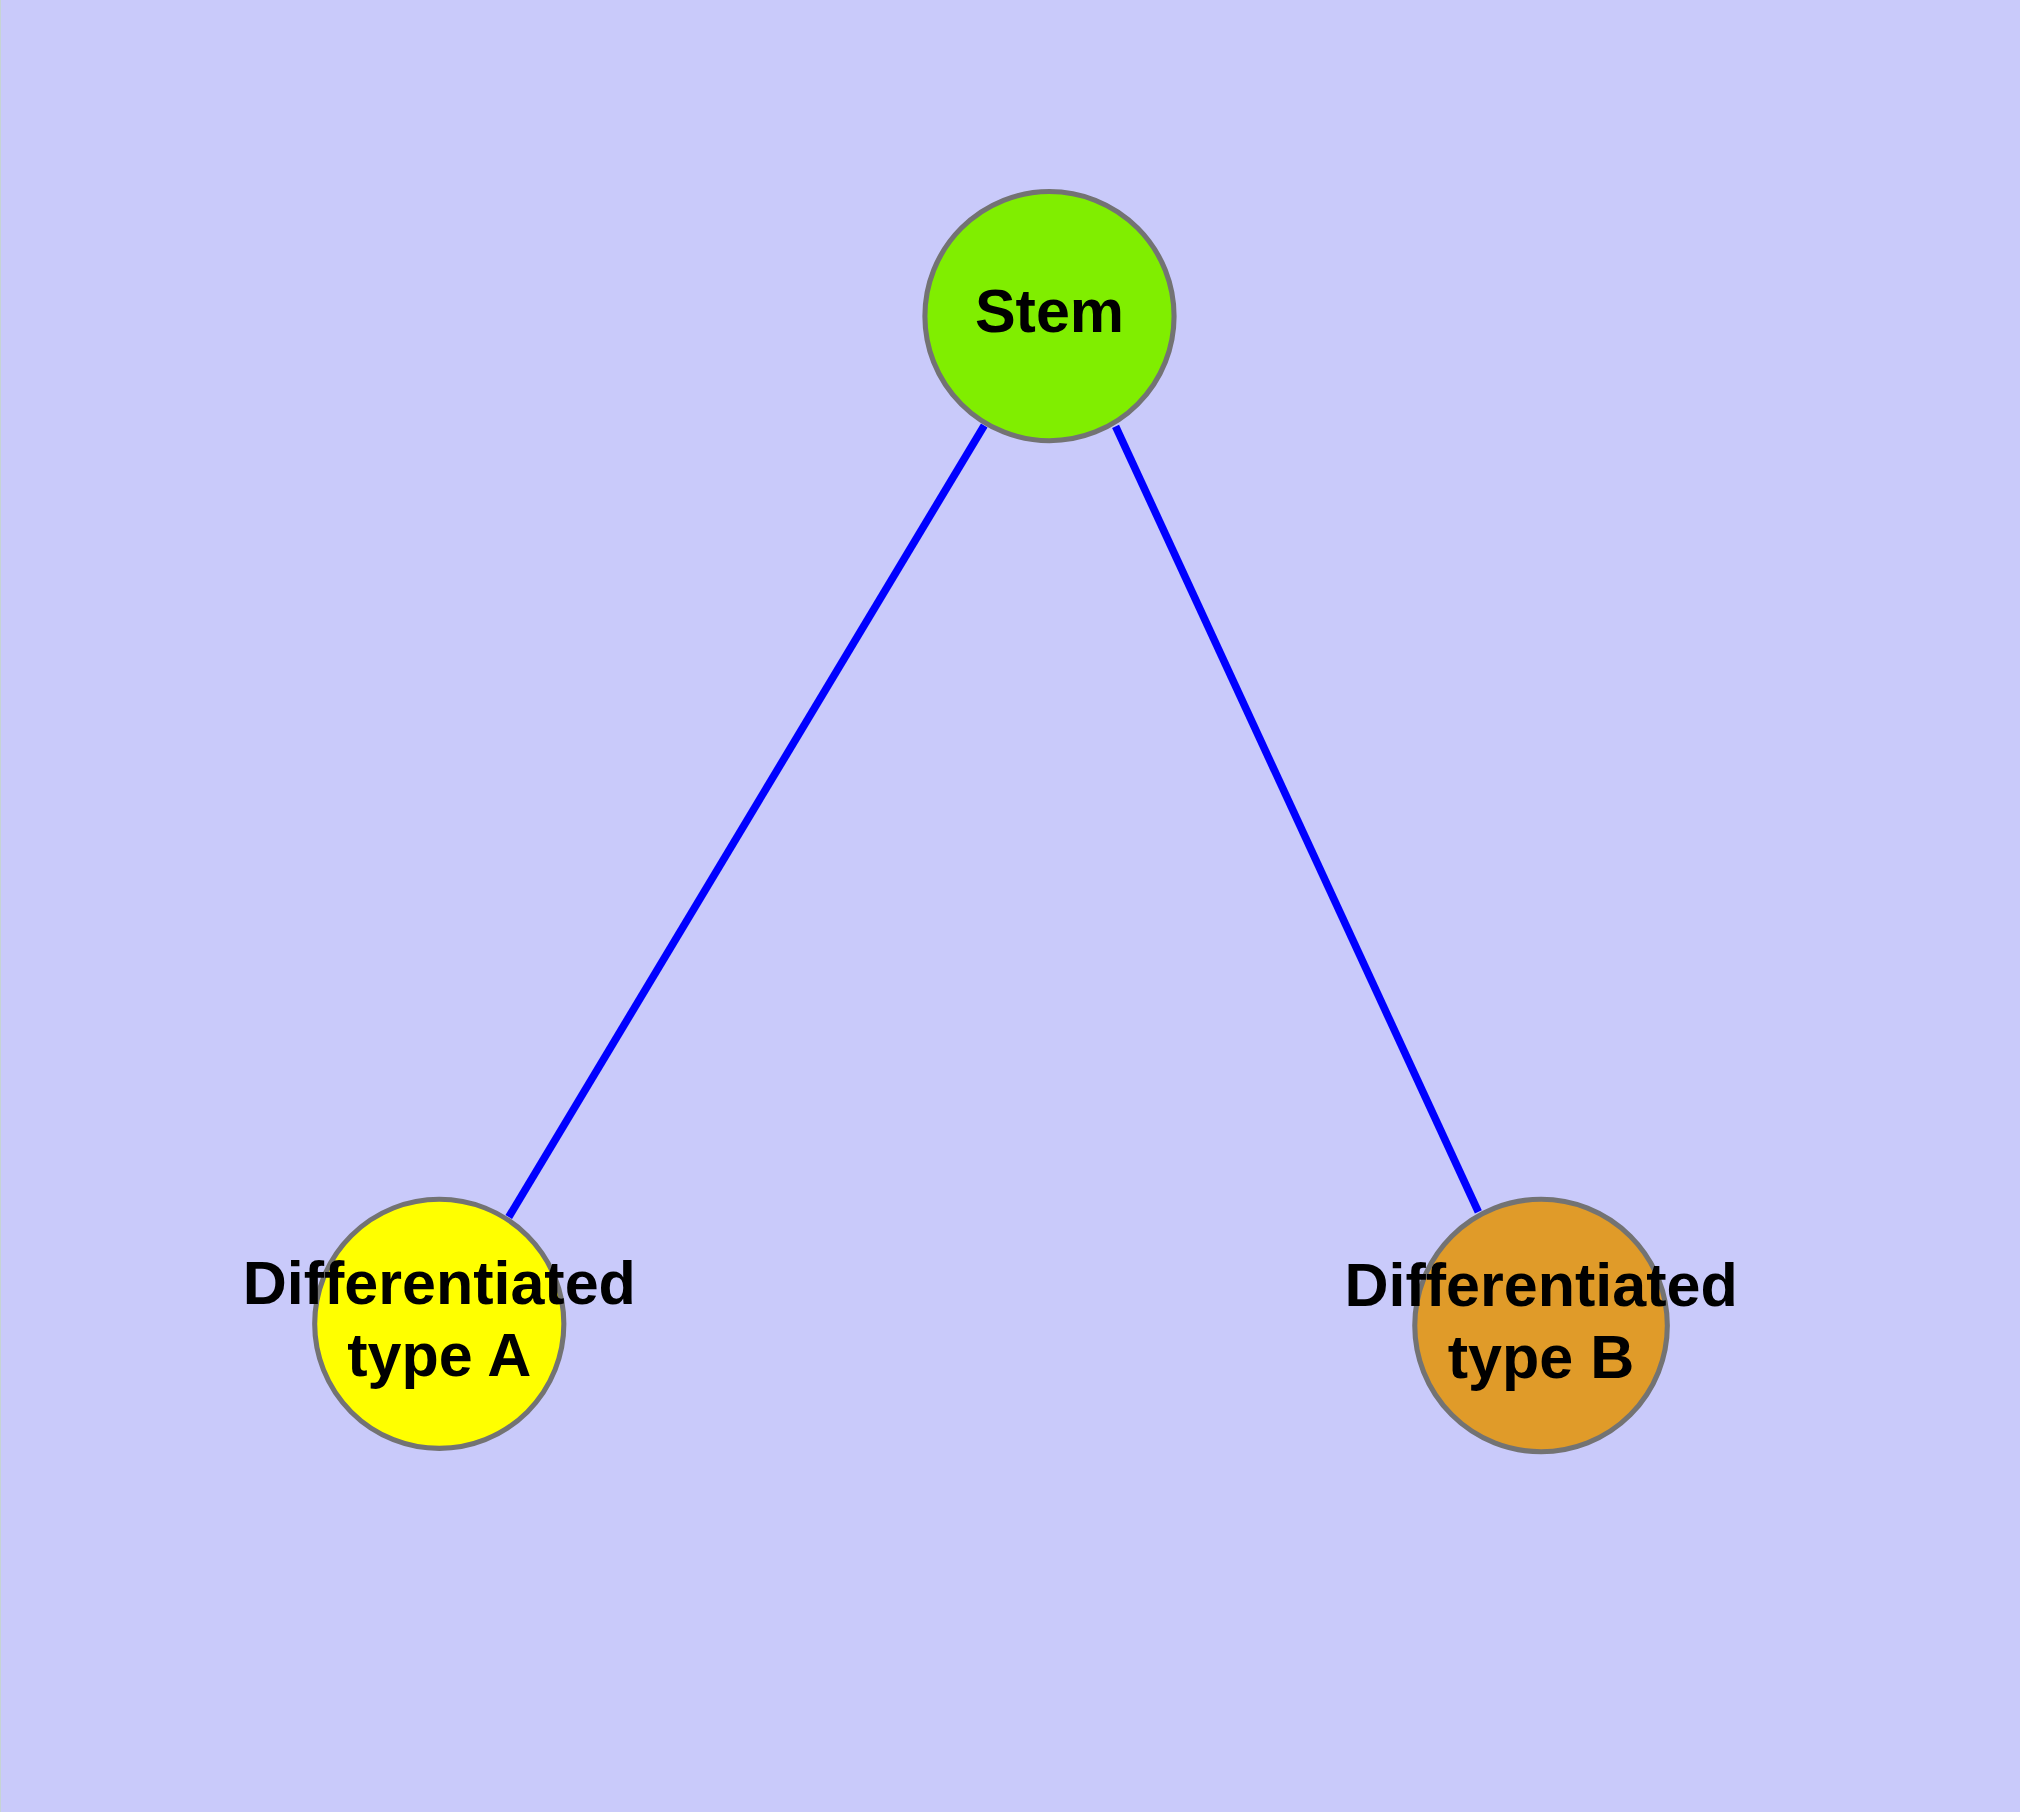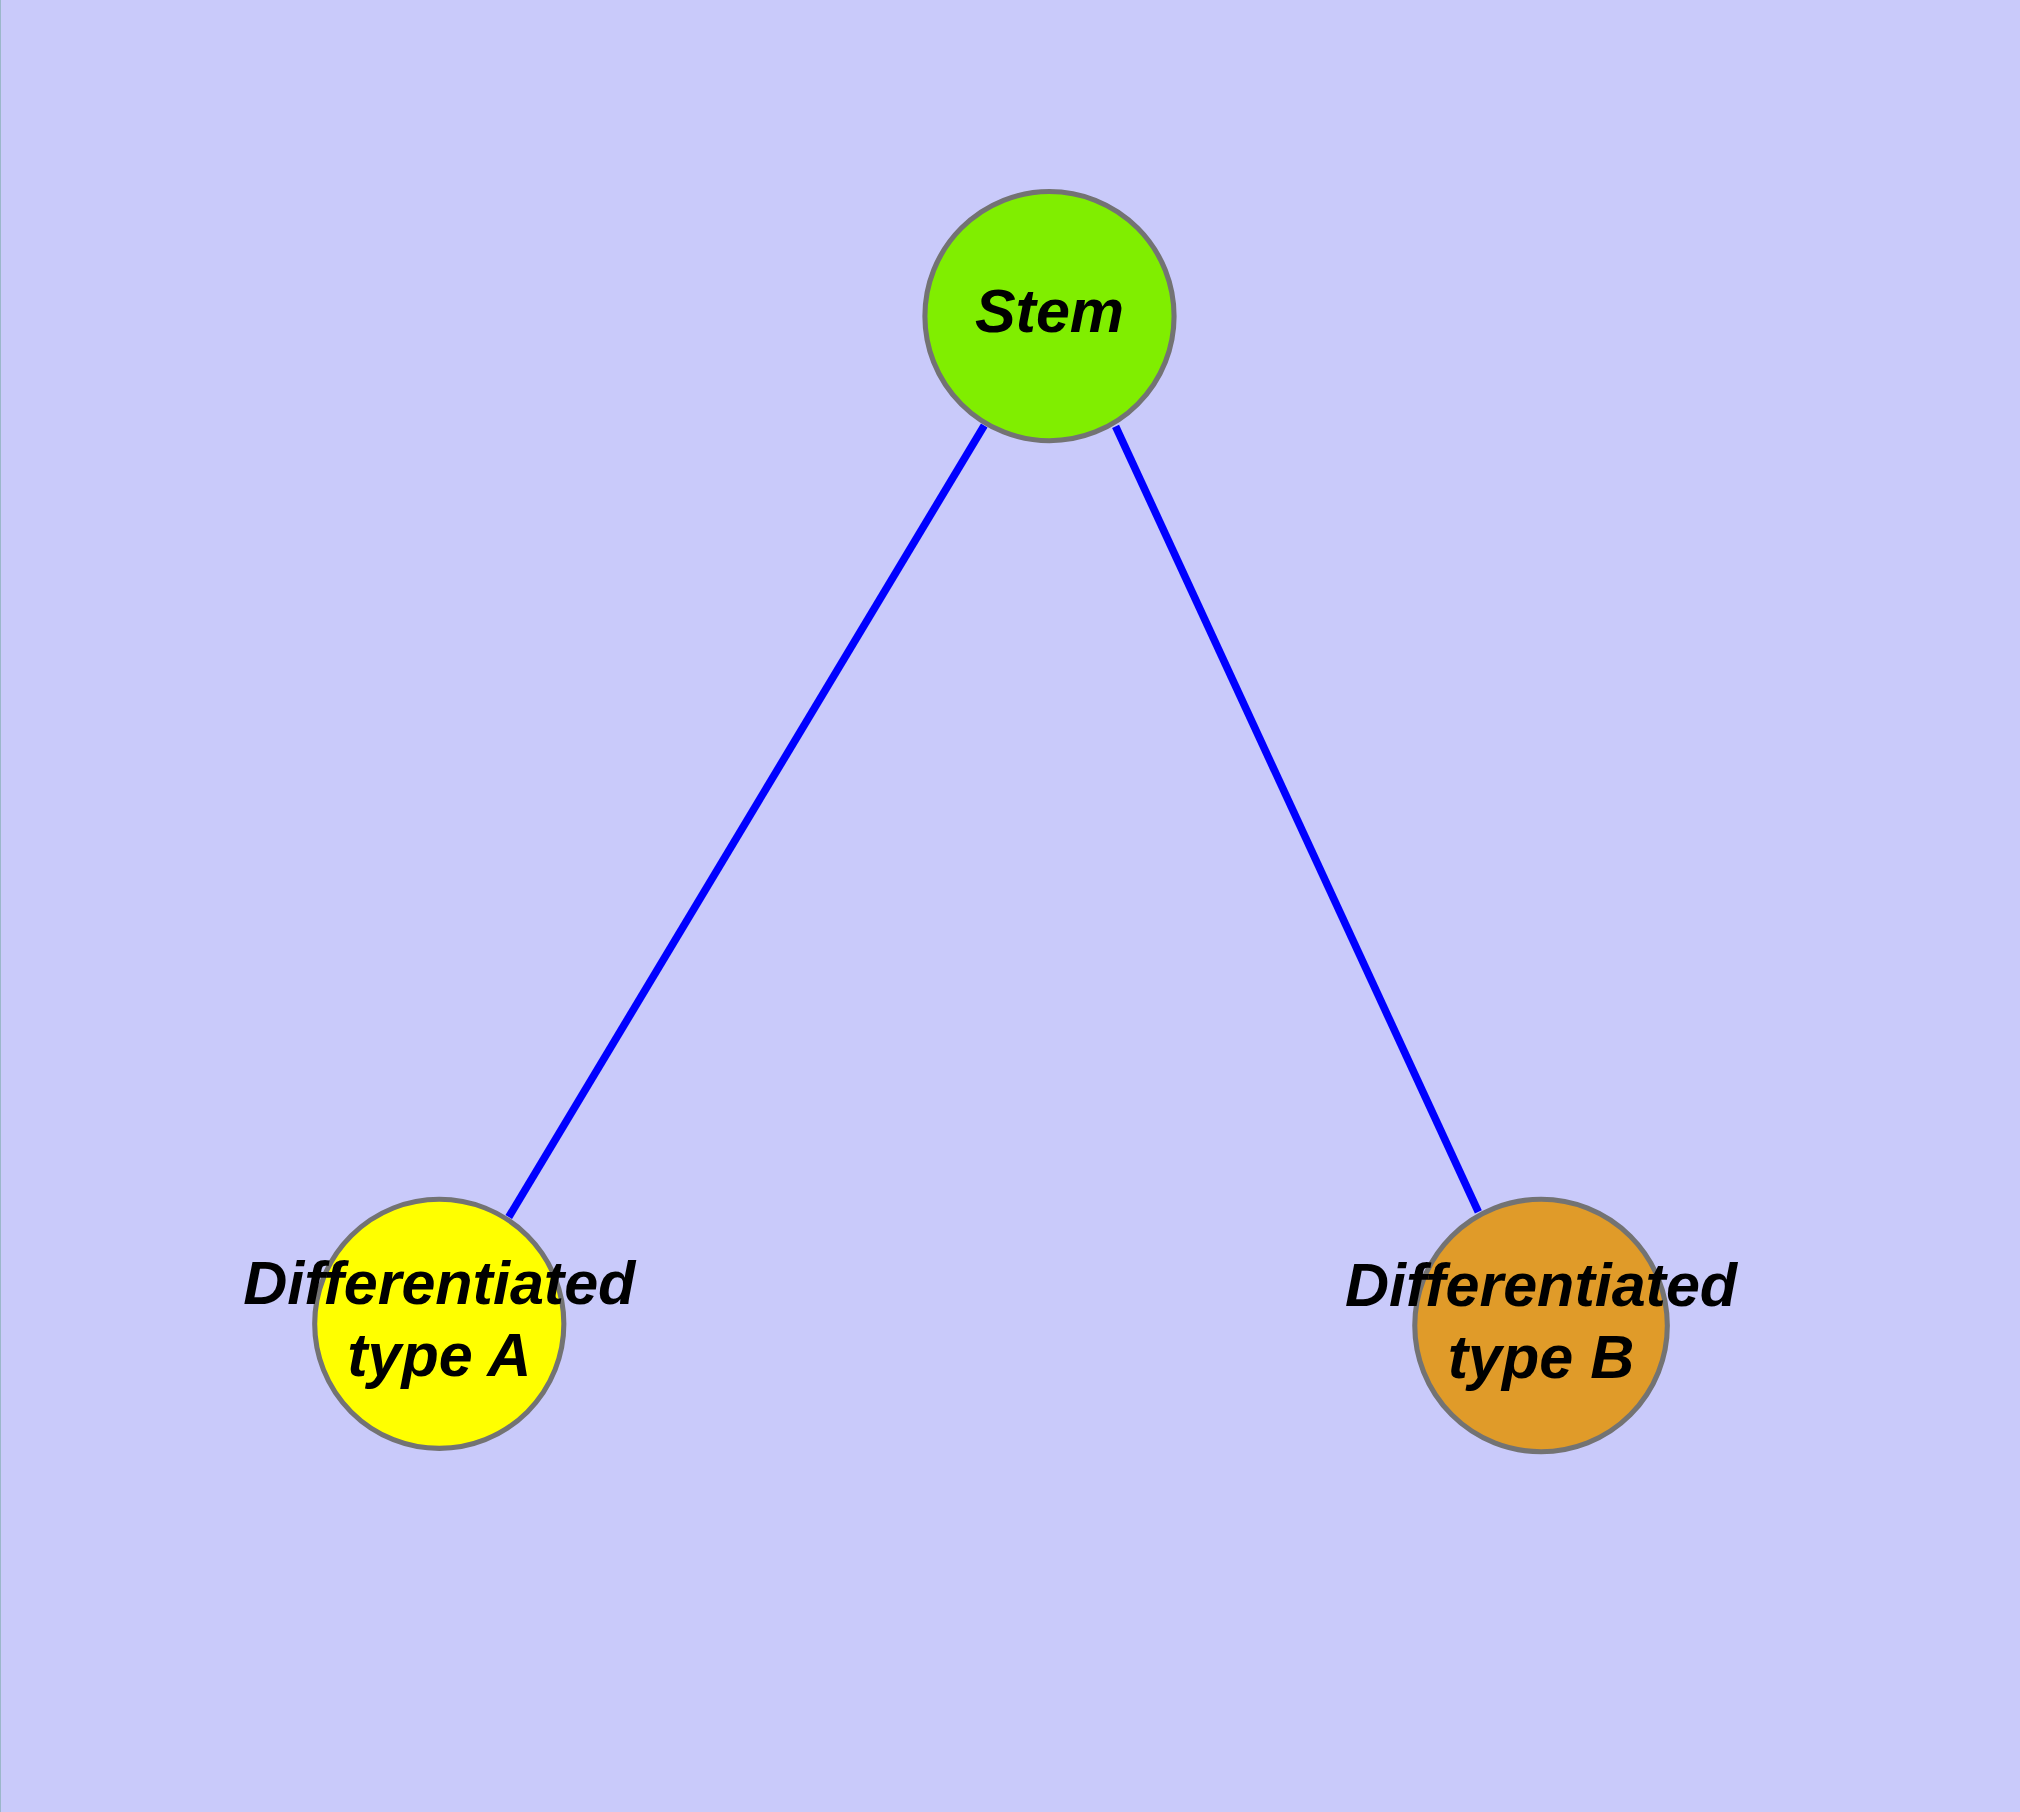--- a/index.html
+++ b/index.html
@@ -27,21 +27,21 @@
     font-family: "Liberation Sans", sans-serif;
     font-weight: bold;
     fill: #000000;
     text-anchor: middle;
     dominant-baseline: middle;
   }
 </style>
 </head>
 <body>
 
-<div id="canvas" style="background: #15803d; font-style: italic;">
+<div id="canvas" style="background: #bef264;">
   <svg id="graph-svg" viewBox="0 0 2384 2138" xmlns="http://www.w3.org/2000/svg">
     <rect id="bg-rect" x="0" y="0" width="2384" height="2138" fill="#C9CAFA"></rect>
     <g id="edge-layer">
         <line x1="1161" y1="502" x2="600" y2="1436" stroke="#0000FF" stroke-width="9" stroke-linecap="butt"></line>
         <line x1="1316" y1="503" x2="1744" y2="1430" stroke="#0000FF" stroke-width="9" stroke-linecap="butt"></line>
       </g>
     <g id="node-layer">
         <circle cx="1238" cy="373" r="147" fill="#80EE00" stroke="#737373" stroke-width="6"></circle>
         <circle cx="518" cy="1562" r="147" fill="#FFFF00" stroke="#737373" stroke-width="6"></circle>
         <circle cx="1818" cy="1564" r="149" fill="#E09B29" stroke="#737373" stroke-width="6"></circle>

